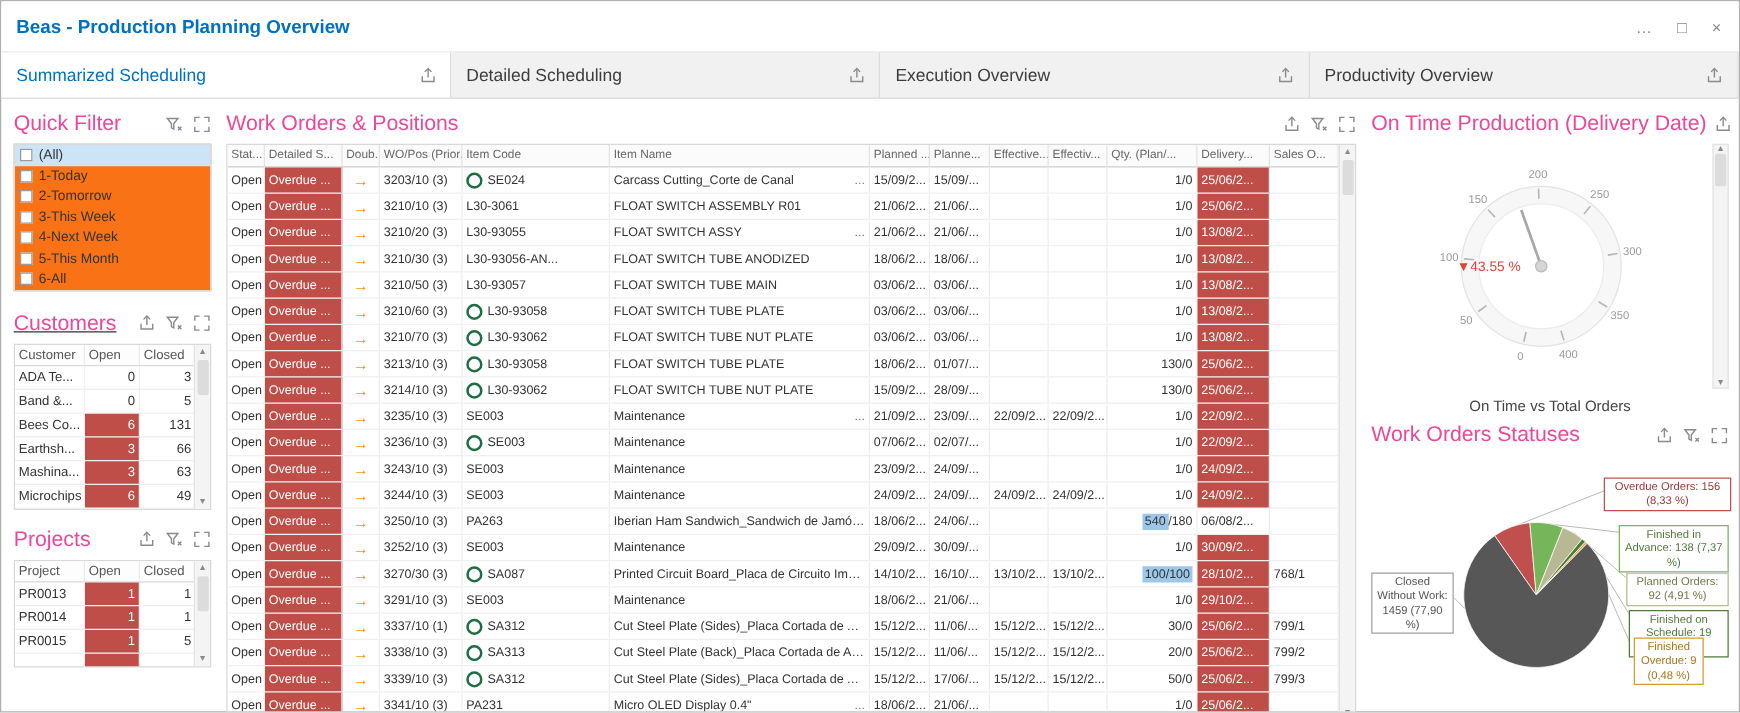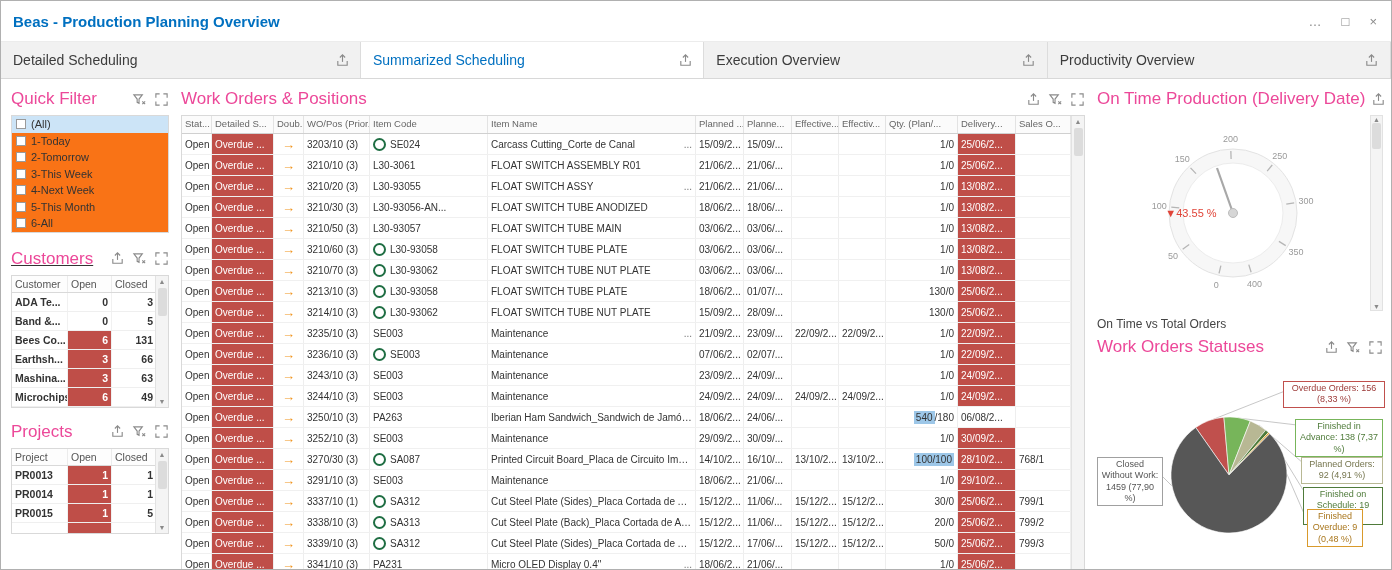--- a/index.html
+++ b/index.html
@@ -32,21 +32,21 @@
   .qf{border:1px solid #d9d9d9;background:#f97316;}
   .qf-row{height:16.5px;display:flex;align-items:center;gap:5px;padding:0 4px;}
   .qf-row.sel{background:#cce4f7;}
   .cb{width:10px;height:10px;border:1px solid #9a9a9a;background:#fff;flex:none;box-sizing:border-box;}
   
   .mini{border:1px solid #d9d9d9;position:relative;padding-right:13px;font-size:10.5px;background:#fff;}
   .mini.projects{height:84px;overflow:hidden;}
   .m-hd,.m-row{display:grid;grid-template-columns:56px 44px 45px;}
   .m-hd{border-bottom:1px solid #d9d9d9;color:#555;background:#fdfdfd;}
   .m-hd div{padding:2px 3px;border-right:1px solid #ececec;overflow:hidden;white-space:nowrap;}
-  .m-row{border-bottom:1px solid #efefef;height:18px;font-weight:bold;}
+  .m-row{border-bottom:1px solid #efefef;height:18px;}
   .m-row div{padding:2px 3px;border-right:1px solid #f1f1f1;overflow:hidden;white-space:nowrap;display:flex;align-items:center;}
   .m-num{justify-content:flex-end;}
   .m-num.red{background:#bf4e48;color:#fff;}
   
   .vscroll{position:absolute;right:0;top:0;bottom:0;width:13px;background:#f4f4f4;border-left:1px solid #e2e2e2;display:flex;flex-direction:column;align-items:center;box-sizing:border-box;}
   .vscroll .arr{font-size:7px;color:#8a8a8a;line-height:11px;height:11px;}
   .vscroll .thumb{width:9px;background:#dcdcdc;border-radius:2px;flex:none;height:28px;margin:1px 0;}
   .vscroll .fill{flex:1;}
   
   .wo-table{border:1px solid #d9d9d9;position:relative;padding-right:13px;height:462px;overflow:hidden;box-sizing:border-box;background:#fff;}
@@ -64,21 +64,21 @@
   .dots{display:none;}
   .dots.show{display:inline;margin-left:auto;color:#777;}
   .c-qty{justify-content:flex-end;}
   .qhl{background:#9dc7e8;padding:1px 2px;}
   .qhl:empty{display:none;}
   .c-del.red{background:#bf4e48;color:#fff;}
   
   .gauge-wrap{position:relative;padding-right:14px;}
   .gauge-tick{font-size:9px;fill:#9a9a9a;}
   .gauge-value{font-size:11px;fill:#e04438;text-anchor:middle;}
-  .gauge-caption{text-align:left;font-size:12px;color:#444;margin:2px 0 6px;}
+  .gauge-caption{text-align:center;font-size:12px;color:#444;margin:2px 0 6px;}
   .panel-scroll{position:absolute;right:0;top:42px;height:200px;width:13px;background:#f4f4f4;border:1px solid #e2e2e2;display:flex;flex-direction:column;align-items:center;box-sizing:border-box;}
   
   .pie-wrap{position:relative;height:215px;}
   .callout{position:absolute;background:#fff;border:1px solid #999;padding:1px 3px;font-size:9px;line-height:1.25;text-align:center;box-sizing:border-box;}
   .callout.overdue{border-color:#c0504d;color:#9c3a38;left:186px;top:18px;width:102px;}
   .callout.advance{border-color:#77b55a;color:#4f7b3a;left:198px;top:56px;width:88px;}
   .callout.planned{border-color:#b8b894;color:#76764f;left:204px;top:94px;width:82px;}
   .callout.schedule{border-color:#4f7b3a;color:#4f7b3a;left:206px;top:124px;width:80px;}
   .callout.finovd{border-color:#d99a2b;color:#a9761c;left:210px;top:146px;width:56px;}
   .callout.closed{border-color:#a0a0a0;color:#555;left:0px;top:94px;width:66px;}
@@ -91,35 +91,35 @@
   <span class="app-title">Beas - Production Planning Overview</span>
   <span class="win-controls">
     <span>…</span>
     <span>□</span>
     <span>×</span>
   </span>
 </div>
 
 <div class="tabbar">
 
-    <div class="tab">
-      <span class="tab-label">Detailed Scheduling</span>
+    <div class="tab active">
+      <span class="tab-label">Summarized Scheduling</span>
       <span class="ic">
         <svg viewBox="0 0 16 16" width="15" height="15">
           <g class="stroke-ic">
             <path d="M8 9.5V2.5"></path>
             <path d="M5.2 4.8L8 2l2.8 2.8"></path>
             <path d="M3 8.5v4.5h10V8.5"></path>
           </g>
         </svg>
       </span>
     </div>
 
-    <div class="tab active">
-      <span class="tab-label">Summarized Scheduling</span>
+    <div class="tab">
+      <span class="tab-label">Detailed Scheduling</span>
       <span class="ic">
         <svg viewBox="0 0 16 16" width="15" height="15">
           <g class="stroke-ic">
             <path d="M8 9.5V2.5"></path>
             <path d="M5.2 4.8L8 2l2.8 2.8"></path>
             <path d="M3 8.5v4.5h10V8.5"></path>
           </g>
         </svg>
       </span>
     </div>

